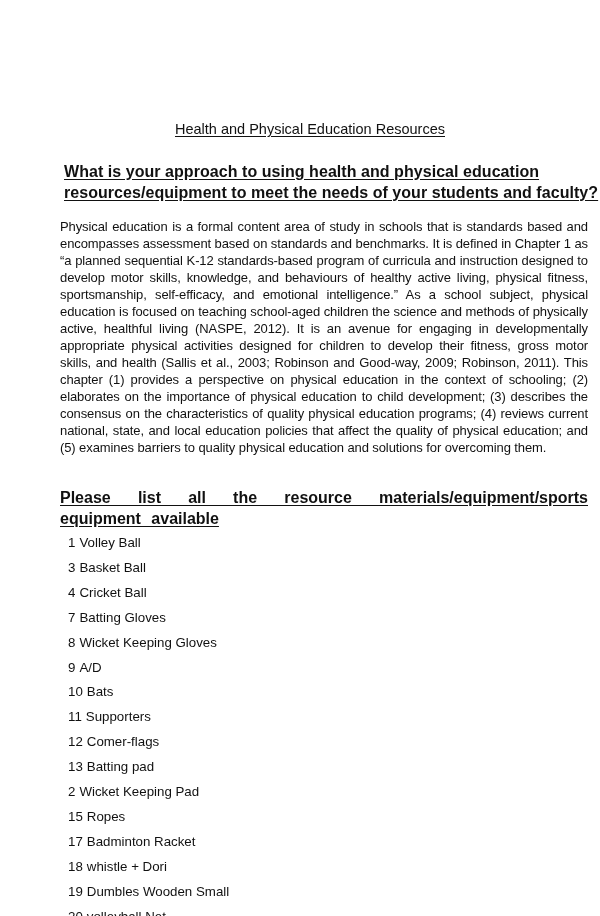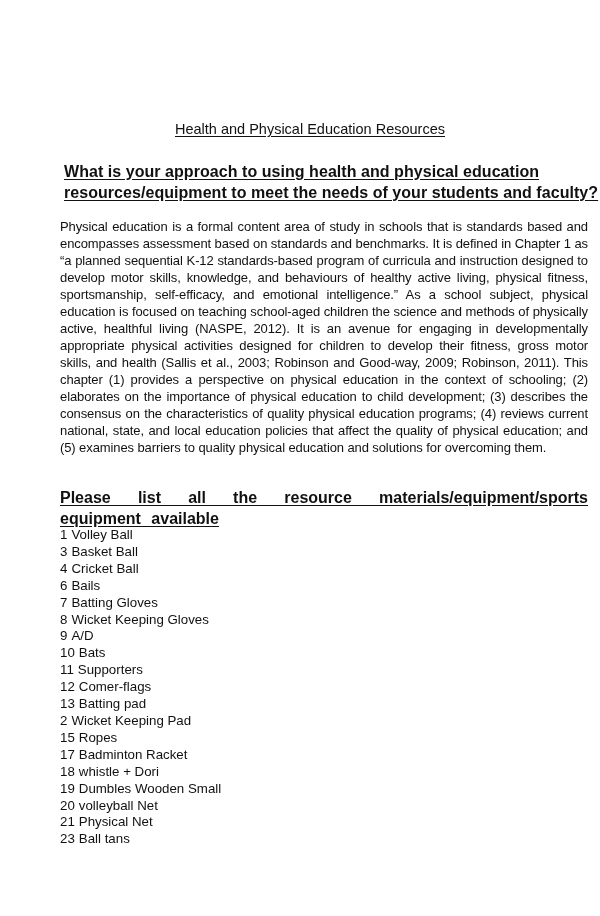--- a/index.html
+++ b/index.html
@@ -79,21 +79,21 @@
       position: absolute;
       top: 527px;
       left: 60px;
       margin: 0;
       padding: 0;
       list-style: none;
       font-size: 13.3px;
       line-height: 16.9px;
     }
     .equipment-list li {
-      margin: 0;
+      margin: 8px;
       padding: 0;
       white-space: nowrap;
     }
     .equipment-list .num {
       margin-right: 4px;
     }
   </style>
 </head>
 <body>
 
@@ -103,21 +103,20 @@
   <h2 class="question">What is your approach to using health and physical education resources/equipment to meet the needs of your students and faculty?</h2>
 
   <p class="paragraph">Physical education is a formal content area of study in schools that is standards based and encompasses assessment based on standards and benchmarks. It is defined in Chapter 1 as “a planned sequential K-12 standards-based program of curricula and instruction designed to develop motor skills, knowledge, and behaviours of healthy active living, physical fitness, sportsmanship, self-efficacy, and emotional intelligence.” As a school subject, physical education is focused on teaching school-aged children the science and methods of physically active, healthful living (NASPE, 2012). It is an avenue for engaging in developmentally appropriate physical activities designed for children to develop their fitness, gross motor skills, and health (Sallis et al., 2003; Robinson and Good-way, 2009; Robinson, 2011). This chapter (1) provides a perspective on physical education in the context of schooling; (2) elaborates on the importance of physical education to child development; (3) describes the consensus on the characteristics of quality physical education programs; (4) reviews current national, state, and local education policies that affect the quality of physical education; and (5) examines barriers to quality physical education and solutions for overcoming them.</p>
 
   <h2 class="list-heading">Please list all the resource materials/equipment/sports equipment available</h2>
 
   <ul class="equipment-list">
     <li><span class="num">1</span><span>Volley Ball</span></li>
     <li><span class="num">3</span><span>Basket Ball</span></li>
     <li><span class="num">4</span><span>Cricket Ball</span></li>
-    <li><span class="num">6</span><span>Bails</span></li>
     <li><span class="num">7</span><span>Batting Gloves</span></li>
     <li><span class="num">8</span><span>Wicket Keeping Gloves</span></li>
     <li><span class="num">9</span><span>A/D</span></li>
     <li><span class="num">10</span><span>Bats</span></li>
     <li><span class="num">11</span><span>Supporters</span></li>
     <li><span class="num">12</span><span>Comer-flags</span></li>
     <li><span class="num">13</span><span>Batting pad</span></li>
     <li><span class="num">2</span><span>Wicket Keeping Pad</span></li>
     <li><span class="num">15</span><span>Ropes</span></li>
     <li><span class="num">17</span><span>Badminton Racket</span></li>

